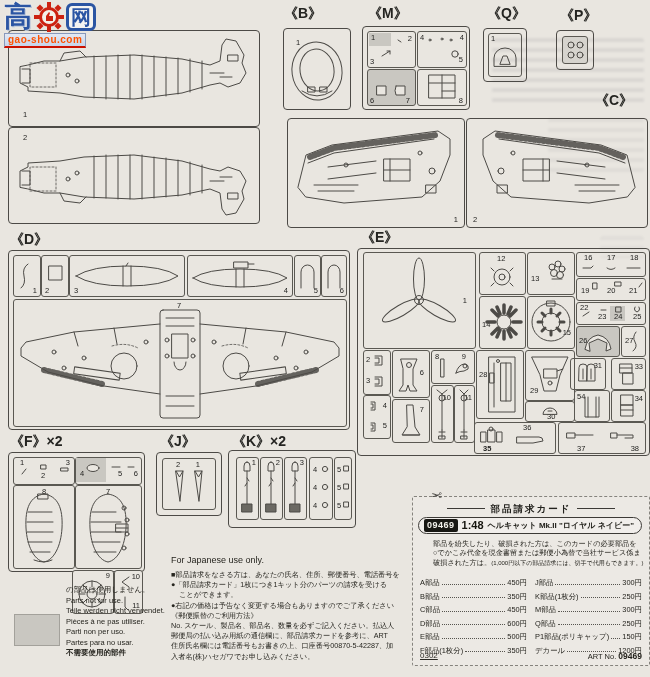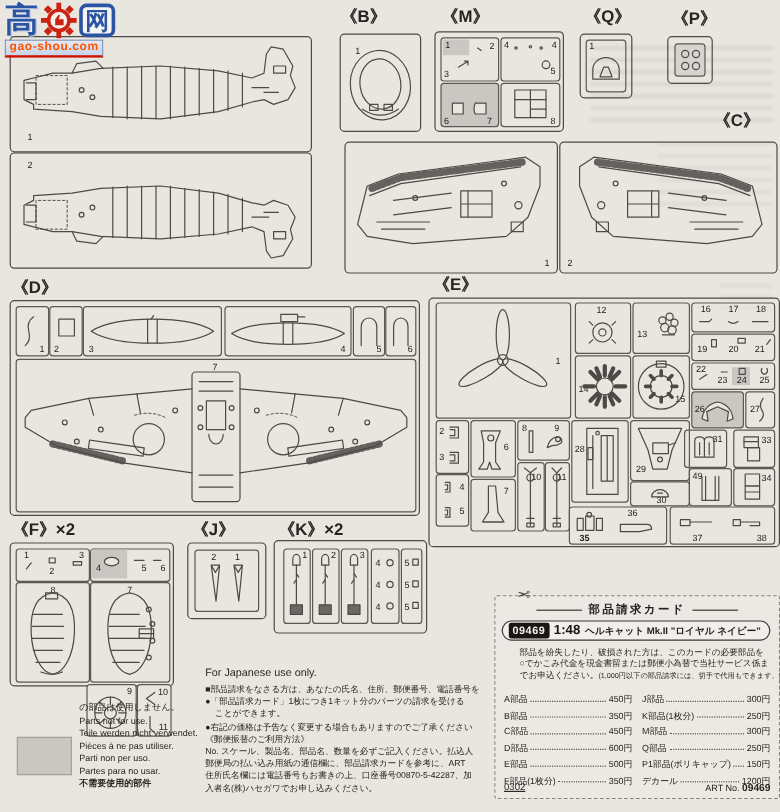--- a/index.html
+++ b/index.html
@@ -504,21 +504,21 @@
     <div class="cell" style="left:212px;top:109px;width:34px;height:30px;">
       <span class="pn" style="right:3px;top:3px;">31</span>
       <svg class="fillsvg" viewBox="0 0 34 30">
           <g class="d">
             <path d="M8,8 a4,3 0 0 1 8,0 v14 h-8 z M16,8 a4,3 0 0 1 8,0 v14 h-8 z"></path>
             <path d="M12,10 v10 M20,10 v10"></path>
           </g>
         </svg>
     </div>
     <div class="cell" style="left:216px;top:141px;width:34px;height:30px;">
-      <span class="pn" style="left:2px;top:2px;">49</span>
+      <span class="pn" style="left:2px;top:2px;">54</span>
       <svg class="fillsvg" viewBox="0 0 34 30">
           <g class="d">
             <path d="M10,6 v20 h14 v-20 m-3,0 v20 m-8,-20 v20"></path>
           </g>
         </svg>
     </div>
     <div class="cell" style="left:253px;top:109px;width:33px;height:30px;">
       <span class="pn" style="right:2px;top:4px;">33</span>
       <svg class="fillsvg" viewBox="0 0 33 30">
           <g class="d">
@@ -814,21 +814,21 @@
       <span class="tdash"></span>
     </div>
     <div class="prod-pill">
       <span class="art-badge">09469</span>
       <span class="prod-scale">1:48</span>
       <span class="prod-name">ヘルキャット Mk.II "ロイヤル ネイビー"</span>
     </div>
     <div class="card-body">
       <div class="cb-line">部品を紛失したり、破損された方は、このカードの必要部品を</div>
       <div class="cb-line">○でかこみ代金を現金書留または郵便小為替で当社サービス係ま</div>
-      <div class="cb-line"><span>でお申込ください。</span><span class="cb-small">(1,000円以下の部品請求には、切手で代用もできます。)</span></div>
+      <div class="cb-line"><span>破損された方は。</span><span class="cb-small">(1,000円以下の部品請求には、切手で代用もできます。)</span></div>
     </div>
     <div class="price-cols">
       <div class="pcol">
         <div class="prow">
             <span class="plabel">A部品</span>
             <span class="leader"></span>
             <span class="pprice">450円</span>
           </div>
         <div class="prow">
             <span class="plabel">B部品</span>

